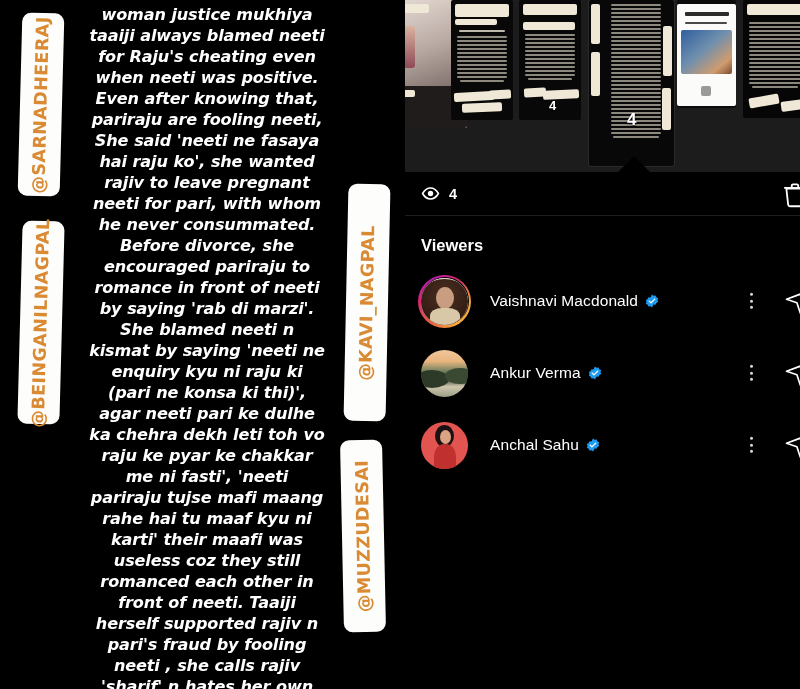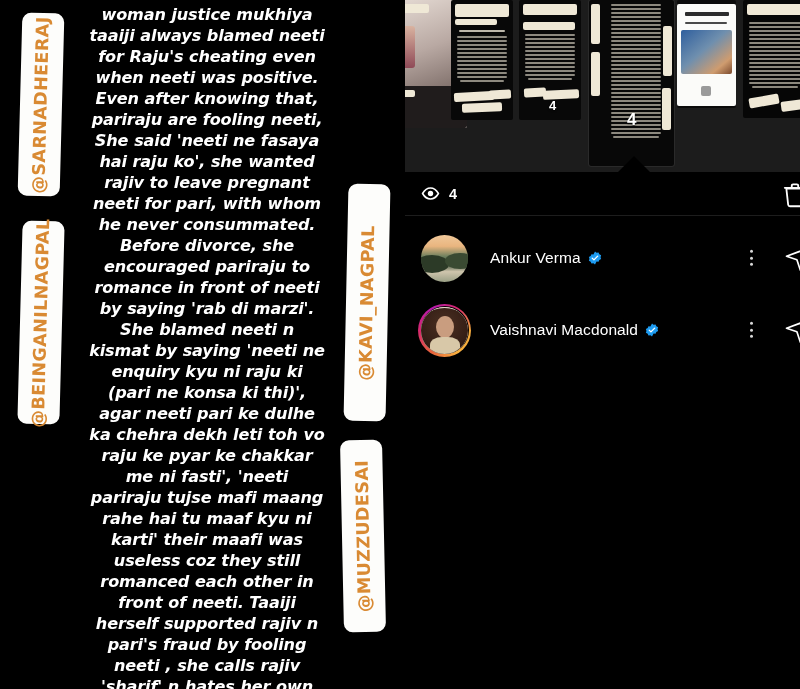--- a/index.html
+++ b/index.html
@@ -336,47 +336,23 @@
       </svg>
       <div id="view-count">4</div>
 
       <svg id="delete-icon" viewBox="0 0 24 24">
         <path d="M4 6 h16 l-1.7 15 a1.6 1.6 0 0 1 -1.6 1.4 H7.3 a1.6 1.6 0 0 1 -1.6 -1.4 z" fill="none" stroke="#ffffff" stroke-width="1.7" stroke-linejoin="round"></path>
         <path d="M2.6 5.4 h18.8" fill="none" stroke="#ffffff" stroke-width="1.7" stroke-linecap="round"></path>
         <path d="M9 5.2 V3.4 a1.2 1.2 0 0 1 1.2 -1.2 h3.6 a1.2 1.2 0 0 1 1.2 1.2 V5.2" fill="none" stroke="#ffffff" stroke-width="1.7" stroke-linejoin="round"></path>
       </svg>
     </div>
 
+    <div id="viewers-title">Viewers</div>
 
     <div id="viewer-list">
-
-      <div class="viewer-row">
-        <div class="avatar-wrap">
-          <div class="avatar">
-            <div class="av-sky" style="background:linear-gradient(180deg,#f0c89a 0%,#e9b57f 24%,#6c7f5e 46%,#3e4f38 62%,#cfc5ad 78%,#9aa086 100%);"></div>
-            <div class="av-hair" style="left:-6px;top:20px;width:34px;height:18px;background:#2c3a27;border-radius:50%;"></div>
-            <div class="av-hair" style="left:24px;top:18px;width:30px;height:16px;background:#3a4a32;border-radius:50%;"></div>
-          </div>
-        </div>
-        <div class="name-line">
-          <span class="viewer-name">Ankur Verma</span>
-          <svg class="verified" viewBox="0 0 24 24">
-            <path d="M12 .8 l2.7 2.2 3.4-.5 1.3 3.2 3.1 1.5-1 3.3 1 3.3-3.1 1.5-1.3 3.2-3.4-.5L12 23.2 9.3 21l-3.4.5-1.3-3.2-3.1-1.5 1-3.3-1-3.3 3.1-1.5 1.3-3.2 3.4.5z" fill="#1d9bf0"></path>
-            <path d="M7.2 12.2 l3 3 6.4-6.4" fill="none" stroke="#fff" stroke-width="2.3" stroke-linecap="round" stroke-linejoin="round"></path>
-          </svg>
-        </div>
-        <div class="kebab">
-            <i></i>
-            <i></i>
-            <i></i>
-          </div>
-        <svg class="share-icon" viewBox="0 0 30 28">
-          <path d="M27.5 3 L2.5 12.3 l10.4 3.4 3.4 10.4 z" fill="none" stroke="#ffffff" stroke-width="1.7" stroke-linejoin="round"></path>
-        </svg>
-      </div>
 
       <div class="viewer-row">
         <div class="avatar-wrap">
           <div class="avatar-ring"></div>
           <div class="avatar" style="background:#d9cfc4;">
             <div class="av-sky" style="background:linear-gradient(170deg,#e7dccf,#cbb6a3);"></div>
             <div class="av-hair" style="left:-4px;top:1px;width:55px;height:48px;background:radial-gradient(circle at 50% 35%,#4b2f22,#23120c);"></div>
             <div class="av-face" style="left:15px;top:9px;width:18px;height:22px;background:#c99d7f;"></div>
             <div class="av-body" style="left:9px;top:30px;width:30px;height:20px;background:#d8c8a8;"></div>
           </div>
@@ -391,17 +367,67 @@
         <div class="kebab">
             <i></i>
             <i></i>
             <i></i>
           </div>
         <svg class="share-icon" viewBox="0 0 30 28">
           <path d="M27.5 3 L2.5 12.3 l10.4 3.4 3.4 10.4 z" fill="none" stroke="#ffffff" stroke-width="1.7" stroke-linejoin="round"></path>
         </svg>
       </div>
 
-
+      <div class="viewer-row">
+        <div class="avatar-wrap">
+          <div class="avatar">
+            <div class="av-sky" style="background:linear-gradient(180deg,#f0c89a 0%,#e9b57f 24%,#6c7f5e 46%,#3e4f38 62%,#cfc5ad 78%,#9aa086 100%);"></div>
+            <div class="av-hair" style="left:-6px;top:20px;width:34px;height:18px;background:#2c3a27;border-radius:50%;"></div>
+            <div class="av-hair" style="left:24px;top:18px;width:30px;height:16px;background:#3a4a32;border-radius:50%;"></div>
+          </div>
+        </div>
+        <div class="name-line">
+          <span class="viewer-name">Ankur Verma</span>
+          <svg class="verified" viewBox="0 0 24 24">
+            <path d="M12 .8 l2.7 2.2 3.4-.5 1.3 3.2 3.1 1.5-1 3.3 1 3.3-3.1 1.5-1.3 3.2-3.4-.5L12 23.2 9.3 21l-3.4.5-1.3-3.2-3.1-1.5 1-3.3-1-3.3 3.1-1.5 1.3-3.2 3.4.5z" fill="#1d9bf0"></path>
+            <path d="M7.2 12.2 l3 3 6.4-6.4" fill="none" stroke="#fff" stroke-width="2.3" stroke-linecap="round" stroke-linejoin="round"></path>
+          </svg>
+        </div>
+        <div class="kebab">
+            <i></i>
+            <i></i>
+            <i></i>
+          </div>
+        <svg class="share-icon" viewBox="0 0 30 28">
+          <path d="M27.5 3 L2.5 12.3 l10.4 3.4 3.4 10.4 z" fill="none" stroke="#ffffff" stroke-width="1.7" stroke-linejoin="round"></path>
+        </svg>
+      </div>
+
+
+      <div class="viewer-row">
+        <div class="avatar-wrap">
+          <div class="avatar">
+            <div class="av-sky" style="background:#e2544f;"></div>
+            <div class="av-hair" style="left:14px;top:3px;width:19px;height:22px;background:#1b1113;"></div>
+            <div class="av-face" style="left:19px;top:8px;width:11px;height:14px;background:#d9a384;"></div>
+            <div class="av-body" style="left:13px;top:22px;width:22px;height:28px;background:#c0302f;border-radius:45% 45% 0 0;"></div>
+          </div>
+        </div>
+        <div class="name-line">
+          <span class="viewer-name">Anchal Sahu</span>
+          <svg class="verified" viewBox="0 0 24 24">
+            <path d="M12 .8 l2.7 2.2 3.4-.5 1.3 3.2 3.1 1.5-1 3.3 1 3.3-3.1 1.5-1.3 3.2-3.4-.5L12 23.2 9.3 21l-3.4.5-1.3-3.2-3.1-1.5 1-3.3-1-3.3 3.1-1.5 1.3-3.2 3.4.5z" fill="#1d9bf0"></path>
+            <path d="M7.2 12.2 l3 3 6.4-6.4" fill="none" stroke="#fff" stroke-width="2.3" stroke-linecap="round" stroke-linejoin="round"></path>
+          </svg>
+        </div>
+        <div class="kebab">
+            <i></i>
+            <i></i>
+            <i></i>
+          </div>
+        <svg class="share-icon" viewBox="0 0 30 28">
+          <path d="M27.5 3 L2.5 12.3 l10.4 3.4 3.4 10.4 z" fill="none" stroke="#ffffff" stroke-width="1.7" stroke-linejoin="round"></path>
+        </svg>
+      </div>
 
     </div>
   </div>
 </div>
 
 </body></html>

